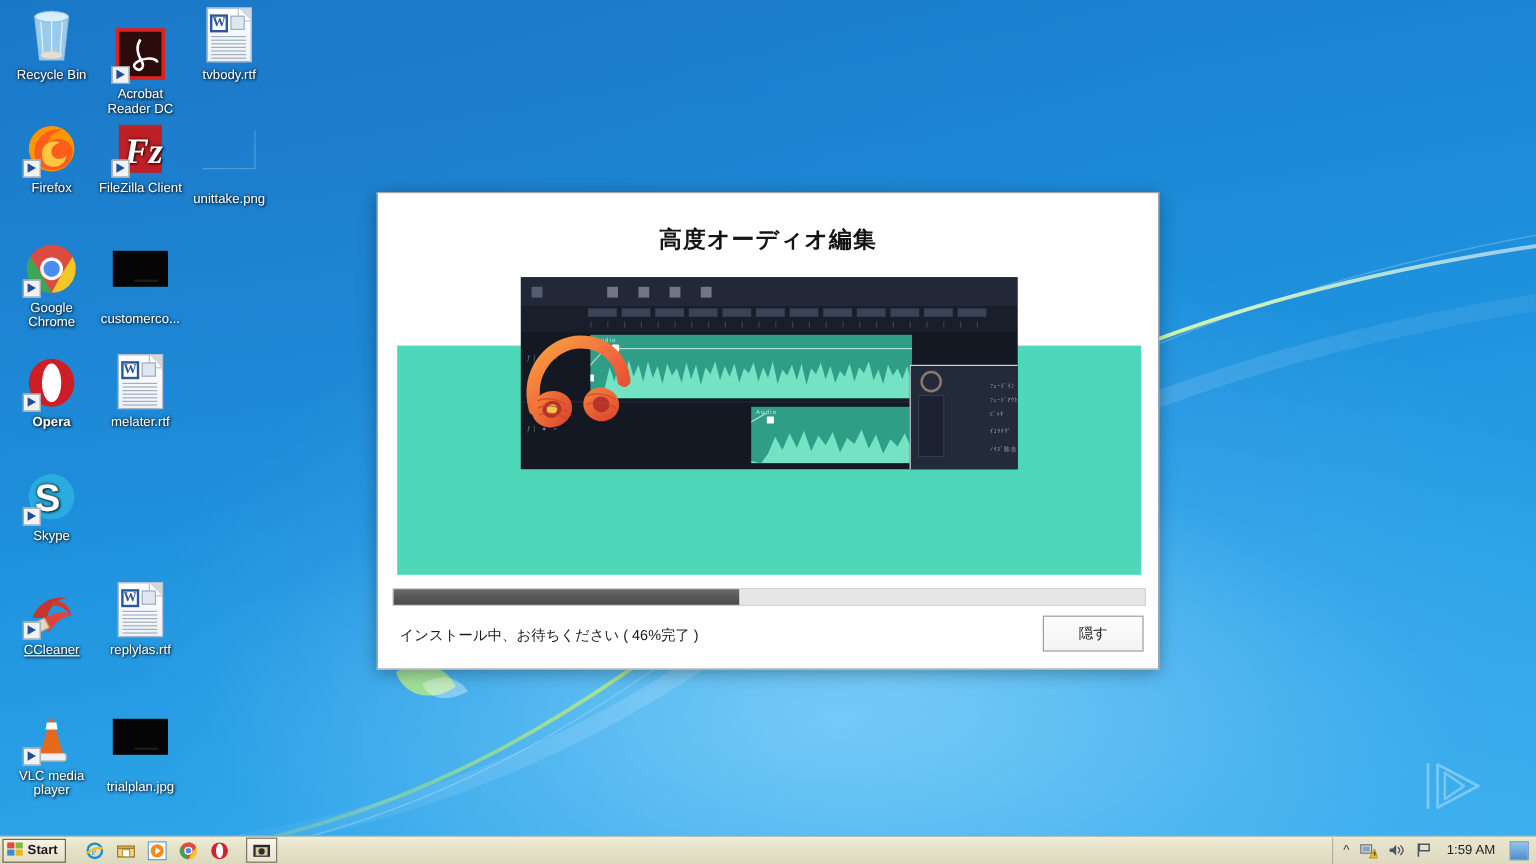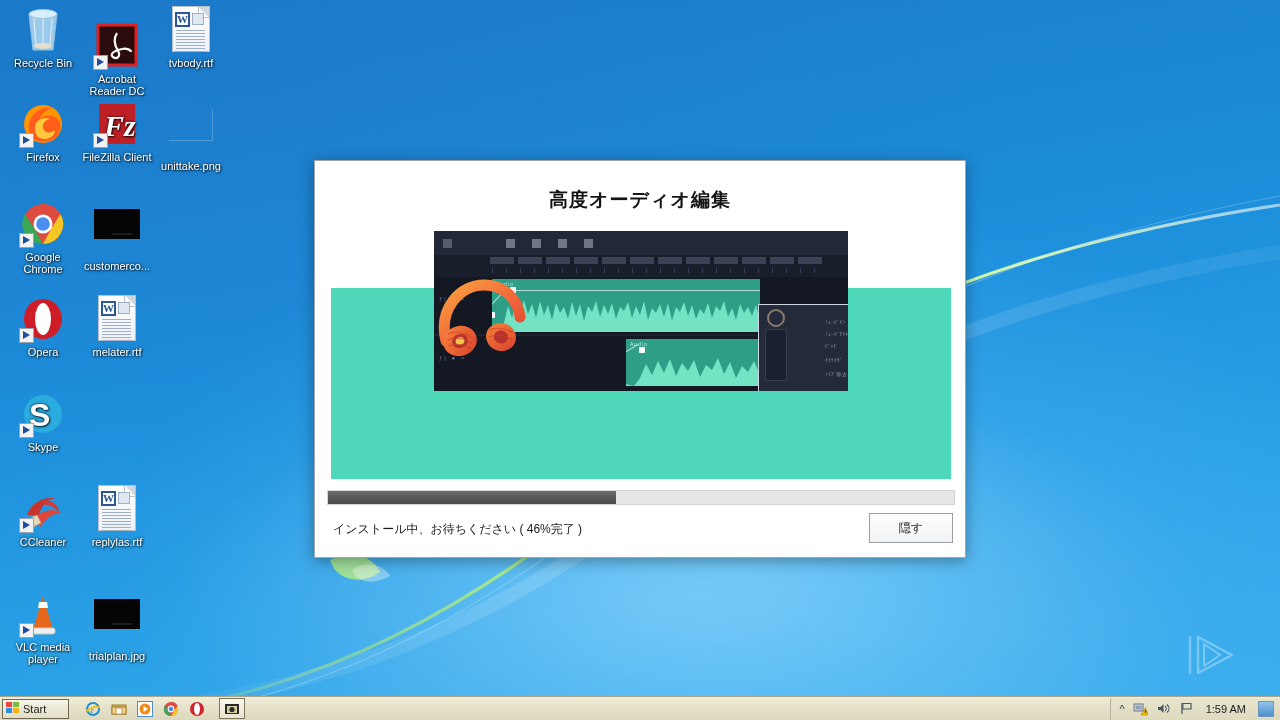--- a/index.html
+++ b/index.html
@@ -195,25 +195,25 @@
   
   #taskbar {
     position: absolute; left: 0; bottom: 0;
     width: 1280px; height: 24px;
     background: linear-gradient(180deg,#f0eeda 0%, #e7e4cc 35%, #dcd8bd 100%);
     border-top: 1px solid #a9a48a;
     display: flex; align-items: center;
   }
   #start-button {
     margin-left: 2px;
-    height: 20px; padding: 0 22px 0 3px;
+    height: 20px; padding: 0 6px 0 3px;
     display: flex; align-items: center; gap: 3px;
     background: linear-gradient(180deg,#f6f4e6 0%, #e2dec5 100%);
     border: 1px solid #6f6a52;
-    font-size: 11px; font-weight: normal; color: #1a1a1a;
+    font-size: 11px; font-weight: bold; color: #1a1a1a;
     cursor: pointer;
   }
   .win-flag { width: 14px; height: 13px; position: relative; }
   .win-flag span { position: absolute; width: 6px; height: 5px; }
   .quicklaunch { display: flex; align-items: center; gap: 10px; margin-left: 16px; }
   .ql-ic { width: 16px; height: 16px; position: relative; cursor: pointer; }
   #task-buttons { display:flex; margin-left: 14px; }
   .task-btn {
     width: 26px; height: 21px;
     background: linear-gradient(180deg,#f9f7ec 0%, #e8e4cd 100%);
@@ -336,21 +336,21 @@
       <span class="label">Google Chrome</span>
     </div>
     <div class="desk-icon" style="left: 80px; top: 200px;">
       <div class="glyph">
         <div class="black-thumb">
           <span class="strip"></span>
         </div>
       </div>
       <span class="label">customerco...</span>
     </div>
-    <div class="desk-icon" style="left: 6px; top: 295px;">
+    <div class="desk-icon" style="left: 6px; top: 295px; font-weight: bold;">
       <div class="glyph"><svg width="48" height="48" viewBox="0 0 48 48" xmlns="http://www.w3.org/2000/svg">
           <ellipse cx="24" cy="24" rx="19" ry="20" fill="#cf1d27"></ellipse>
           <ellipse cx="24" cy="24" rx="8" ry="16" fill="#ffffff"></ellipse>
         </svg><span class="shortcut-arrow"></span></div>
       <span class="label">Opera</span>
     </div>
     <div class="desk-icon" style="left: 80px; top: 295px;">
       <div class="glyph">
         <div class="doc-ic">
           <div class="doc-w">W</div>
@@ -369,21 +369,21 @@
       </div>
       <span class="label">melater.rtf</span>
     </div>
     <div class="desk-icon" style="left: 6px; top: 390px;">
       <div class="glyph"><svg width="48" height="48" viewBox="0 0 48 48" xmlns="http://www.w3.org/2000/svg">
           <circle cx="24" cy="24" r="19" fill="#2aace0"></circle>
           <text x="10" y="36" font-size="32" font-weight="bold" fill="#ffffff" font-family="Liberation Sans, sans-serif">S</text>
         </svg><span class="shortcut-arrow"></span></div>
       <span class="label">Skype</span>
     </div>
-    <div class="desk-icon" style="left: 6px; top: 485px;">
+    <div class="desk-icon" style="left: 6px; top: 485px; text-decoration: underline;">
       <div class="glyph"><svg width="48" height="48" viewBox="0 0 48 48" xmlns="http://www.w3.org/2000/svg">
           <path d="M8,30 C12,18 26,10 38,14 C30,12 22,20 20,30 Z" fill="#c8342c"></path>
           <path d="M14,34 C22,26 34,22 42,28 C34,28 26,34 22,42 Z" fill="#e0453c"></path>
           <path d="M6,36 L18,30 L22,38 L10,44 Z" fill="#e8d7b8" stroke="#b9a684"></path>
           <path d="M24,16 C32,14 40,20 40,28 C36,22 30,19 24,20 Z" fill="#d33a31"></path>
         </svg><span class="shortcut-arrow"></span></div>
       <span class="label">CCleaner</span>
     </div>
     <div class="desk-icon" style="left: 80px; top: 485px;">
       <div class="glyph">

